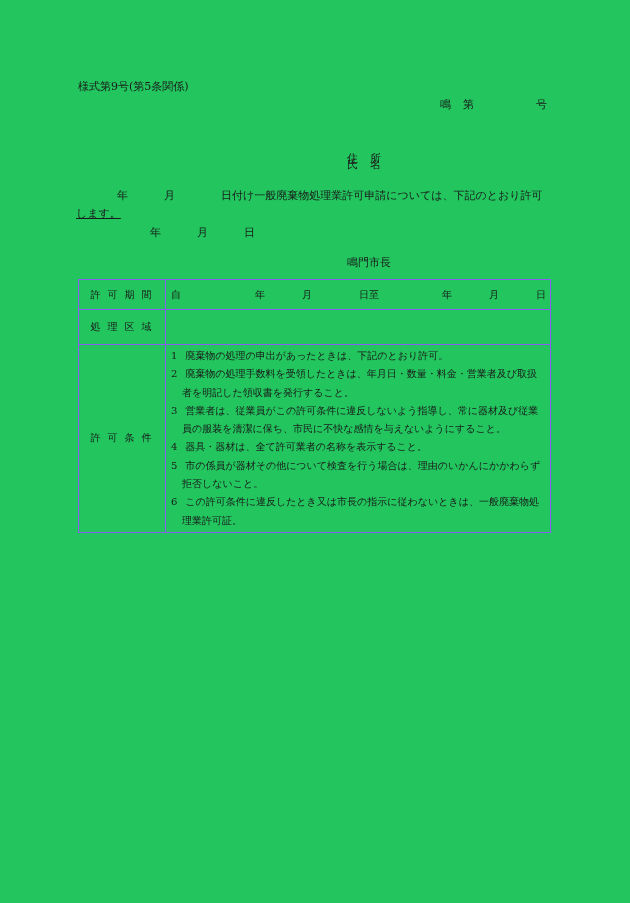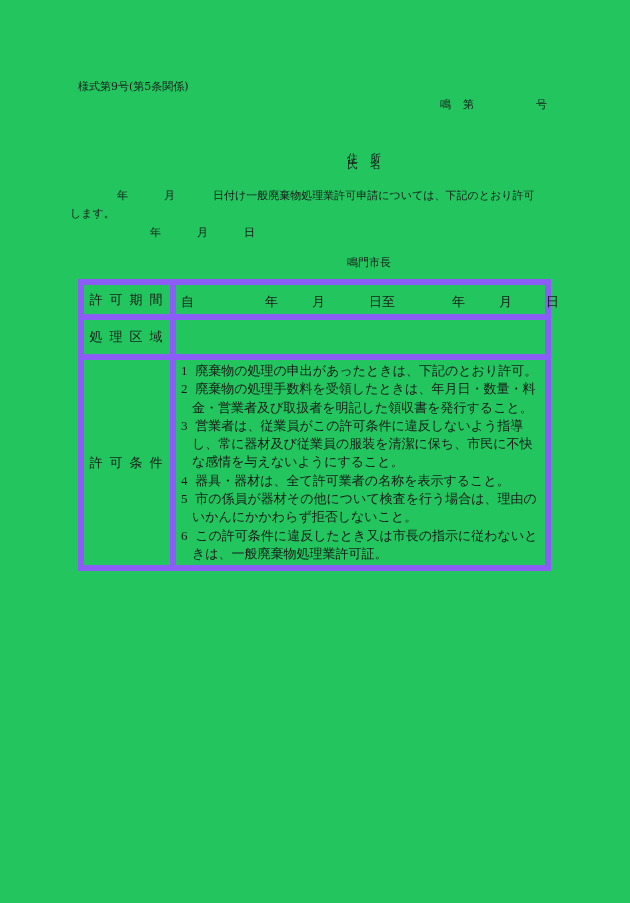--- a/index.html
+++ b/index.html
@@ -26,41 +26,40 @@
   .form-number { left: 78px; top: 80px; font-size: 11px; }
   .permit-no-prefix { left: 440px; top: 98px; }
   .permit-no-dai { left: 463px; top: 98px; }
   .permit-no-go { left: 536px; top: 98px; }
   .doc-title { left: 227px; top: 134px; letter-spacing: 5.5px; font-size: 11px; }
   .addr-label { left: 347px; top: 152px; letter-spacing: 12px; }
   .name-label { left: 347px; top: 158px; letter-spacing: 12px; }
   .body-line1 { left: 78px; top: 189px; width: 474px; }
   .body-line1 .y { position: absolute; left: 39px; }
   .body-line1 .m { position: absolute; left: 86px; }
-  .body-line1 .d { position: absolute; left: 135px; }
-  .body-line2 { left: 70px; top: 207px; }
+  .body-line1 .d { position: absolute; left: 143px; }
+  .body-line2 { left: 76px; top: 207px; text-decoration: underline; }
   .date-y { left: 150px; top: 226px; }
   .date-m { left: 197px; top: 226px; }
   .date-d { left: 244px; top: 226px; }
   .mayor { left: 347px; top: 244px; margin-top: 12px; }
 
   .permit-table {
     position: absolute;
     left: 78px;
     top: 279px;
     width: 473px;
     border-collapse: collapse;
     table-layout: fixed;
   }
   .permit-table td {
-    border: 6px solid #8b5cf6;
+    border: 1px solid #8b5cf6;
     padding: 0;
     vertical-align: middle;
-    font-size: 13px;
-    font-family: Liberation Serif, serif;
+    font-size: 10px;
   }
   .permit-table td.label {
     width: 81px;
     text-align: center;
     letter-spacing: 7px;
     padding-left: 5px;
   }
   .row-period td { height: 29px; }
   .row-area td { height: 34px; }
   .period-cell { position: relative; }

